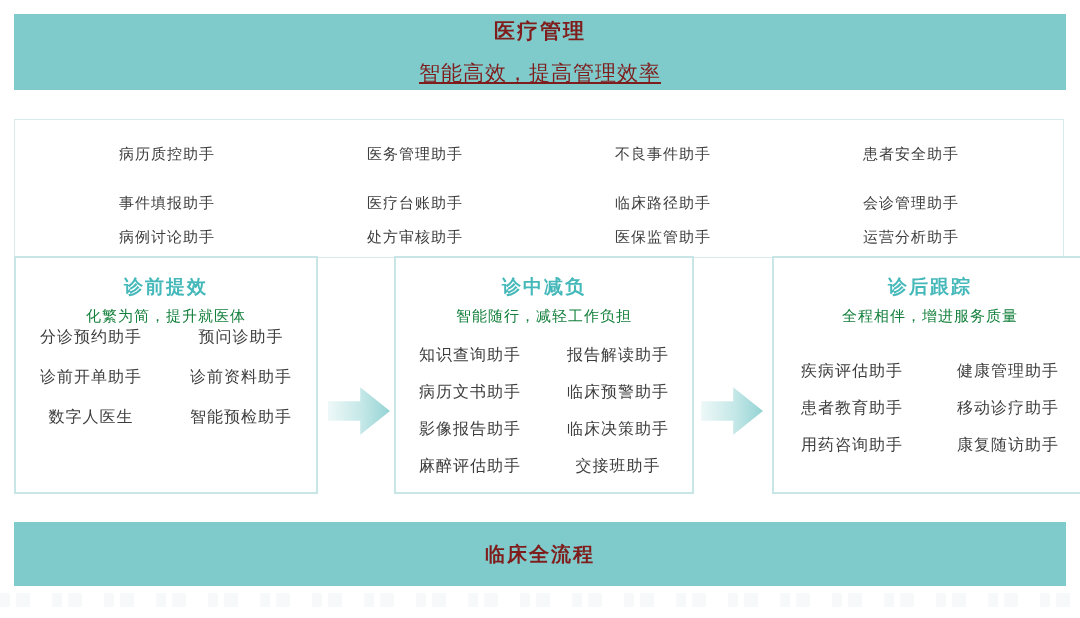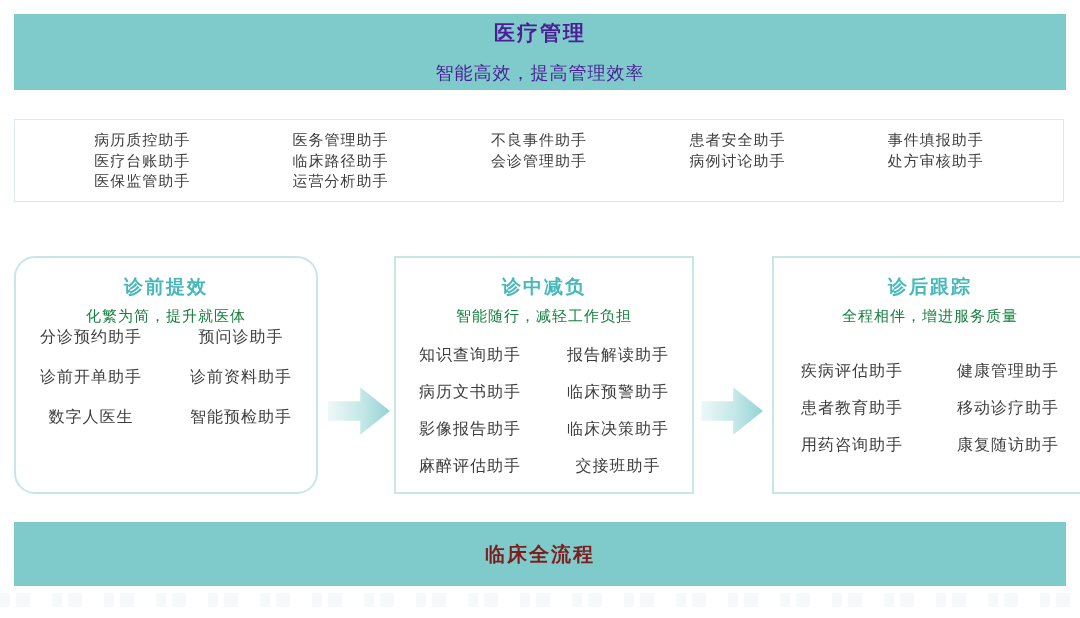--- a/index.html
+++ b/index.html
@@ -3,39 +3,39 @@
 <meta charset="utf-8">
 <style>
   html,body{margin:0;padding:0;background:#ffffff;}
   .canvas{
     position:relative;width:1080px;height:618px;background:#ffffff;overflow:hidden;
     font-family:"Liberation Sans","DejaVu Sans",sans-serif;
   }
   
   .top-banner{
     position:absolute;left:14px;top:14px;width:1052px;height:76px;
-    background:#7fcbcb;color:#4c1d95;text-align:center;
+    background:#7fcbcb;color:#7f1d1d;text-align:center;
     display:flex;flex-direction:column;justify-content:center;gap:14px;
   }
   .banner-title{font-size:21px;font-weight:bold;letter-spacing:2px;}
-  .banner-subtitle{font-size:18px;letter-spacing:1px;}
+  .banner-subtitle{font-size:21px;letter-spacing:1px;text-decoration:underline;}
   
   .mgmt-box{
-    position:absolute;left:14px;top:119px;width:1050px;height:83px;
+    position:absolute;left:14px;top:119px;width:1050px;height:139px;
     background:#ffffff;border:1px solid #d9eaec;box-sizing:border-box;
-    display:grid;grid-template-columns:repeat(5,1fr);grid-template-rows:1fr 1fr;
+    display:grid;grid-template-columns:repeat(4,1fr);grid-template-rows:1fr 1fr;
     align-items:center;justify-items:center;padding:10px 28px;
   }
   .mgmt-item{font-size:15px;font-weight:500;color:#3d3d3d;letter-spacing:1px;white-space:nowrap;}
   
   .stage-card{
     position:absolute;top:256px;height:238px;background:#ffffff;
     border:2px solid #c9e6e7;box-sizing:border-box;text-align:center;
   }
-  .card1{left:14px;width:304px;border-radius:21px;}
+  .card1{left:14px;width:304px;}
   .card2{left:394px;width:300px;}
   .card3{left:772px;width:316px;}
   .stage-title{margin-top:16px;font-size:19px;font-weight:bold;color:#45b8ba;letter-spacing:2px;line-height:26px;}
   .stage-subtitle{margin-top:6px;font-size:15px;color:#15803d;letter-spacing:1px;line-height:20px;}
   .stage-items{
     display:grid;grid-template-columns:1fr 1fr;justify-items:center;align-items:center;
   }
   .card1 .stage-items{row-gap:18px;}
   .card2 .stage-items{margin-top:18px;row-gap:15px;}
   .card3 .stage-items{margin-top:34px;row-gap:15px;}

